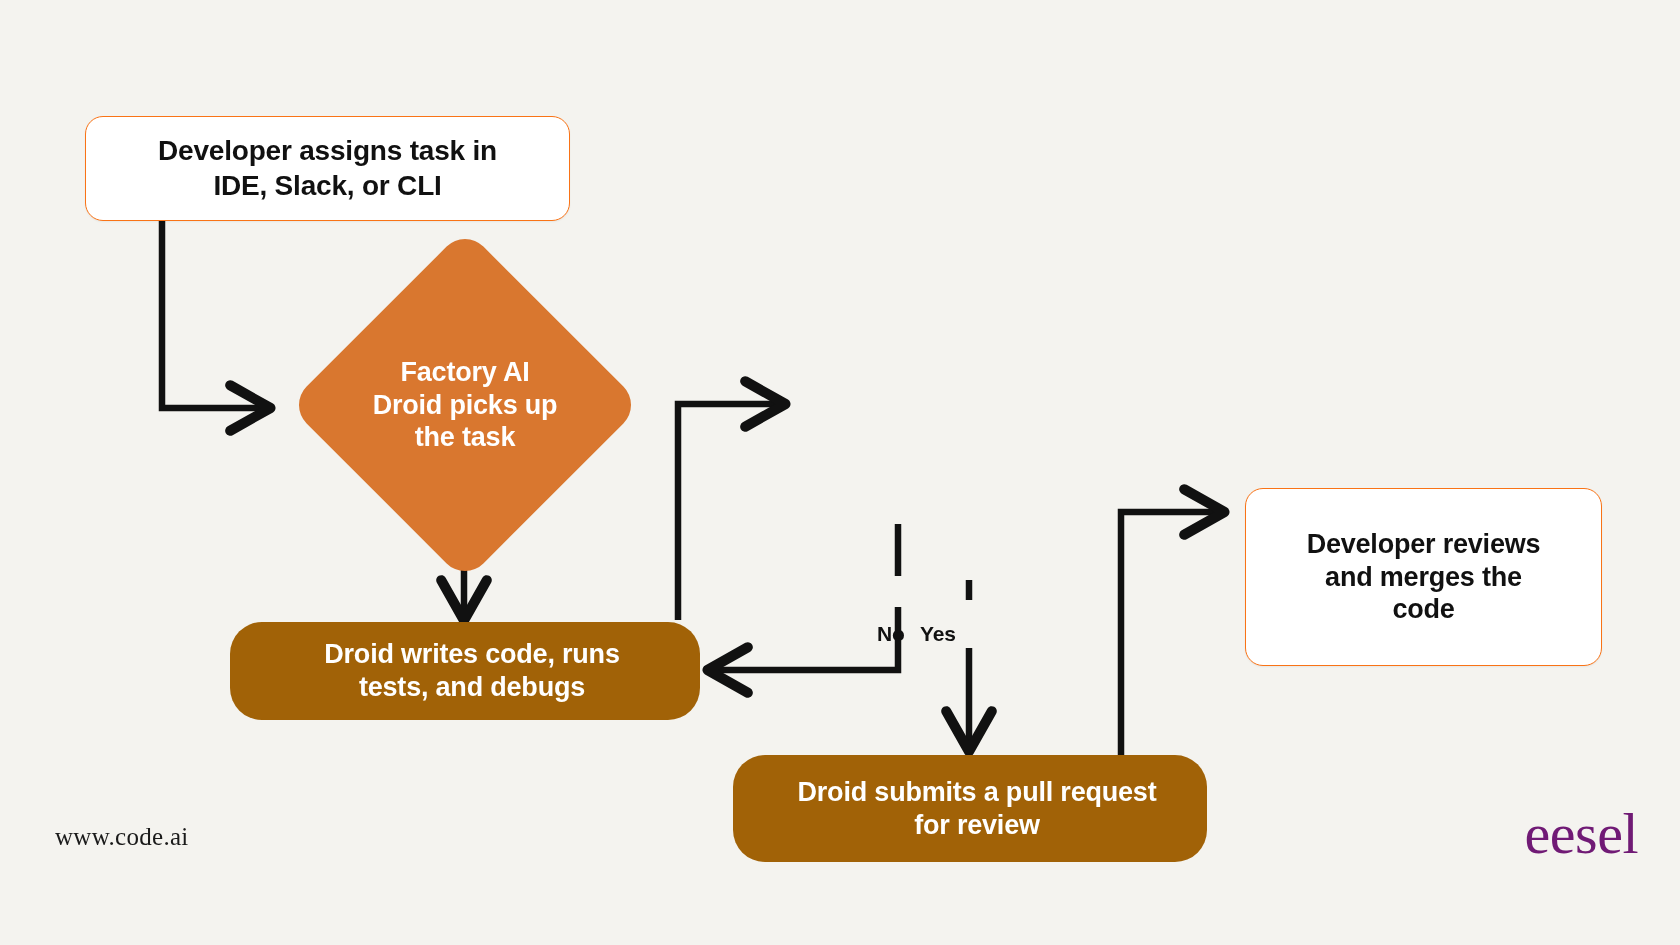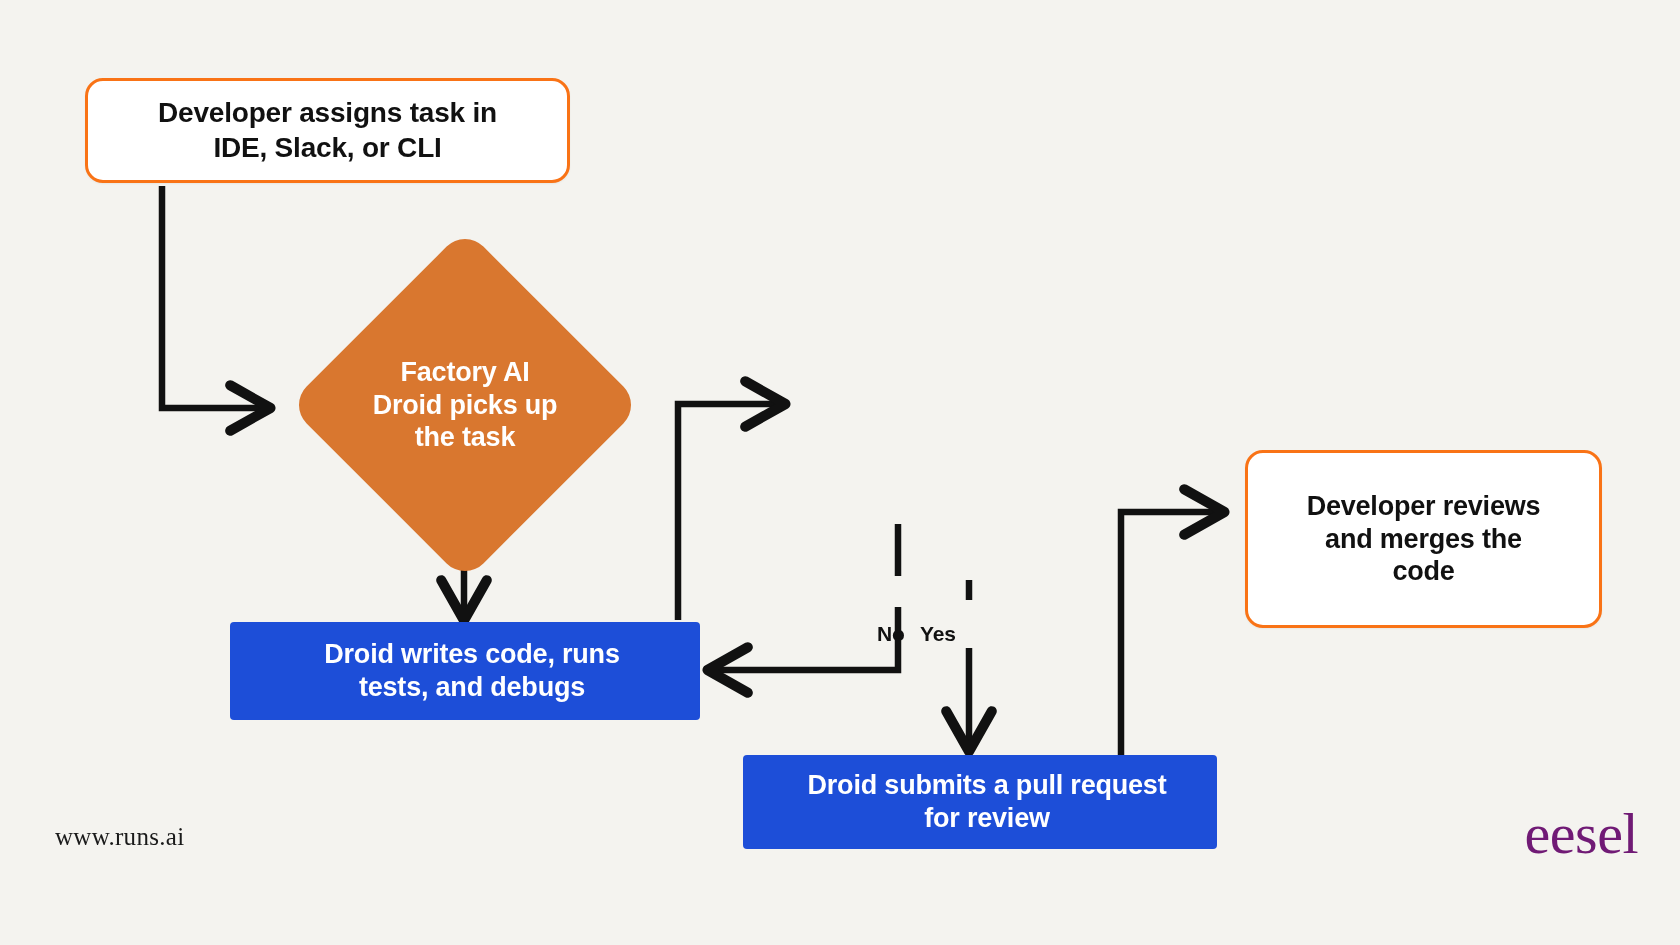--- a/index.html
+++ b/index.html
@@ -43,27 +43,28 @@
     letter-spacing: -0.2px;
     white-space: pre-line;
   }
 
   
   .rect-node {
     border-radius: 18px;
   }
   .rect-white {
     background: #ffffff;
-    border: 3px solid #f97316;
+    border: 1px solid #f97316;
     box-shadow: 0 1px 2px rgba(0,0,0,0.05);
+    margin-top: 38px;
   }
   .rect-white .node-label { color: #111111; }
   .rect-orange {
-    background: #1d4ed8;
-    border-radius: 4px;
+    background: #a16207;
+    border-radius: 32px;
     padding-left: 14px;
   }
   .rect-orange .node-label { color: #ffffff; }
 
   
   .diamond-node {
     background: transparent;
   }
   .diamond-shape {
     position: absolute;
@@ -165,28 +166,28 @@
   <div class="node rect-node rect-orange" style="left:230px; top:622px; width:470px; height:98px;">
     <div class="node-label" style="font-size:27px;">Droid writes code, runs
 tests, and debugs</div>
   </div>
 
 
   <div class="edge-label" style="left:877px; top:622px;">No</div>
 
   <div class="edge-label" style="left:920px; top:622px;">Yes</div>
 
-  <div class="node rect-node rect-orange" style="left:733px; top:755px; width:474px; height:94px;margin-left:10px;">
+  <div class="node rect-node rect-orange" style="left:733px; top:755px; width:474px; height:107px;">
     <div class="node-label" style="font-size:27px;">Droid submits a pull request
 for review</div>
   </div>
 
   <div class="node rect-node rect-white" style="left:1245px; top:450px; width:357px; height:178px;">
     <div class="node-label" style="font-size:27px;">Developer reviews
 and merges the
 code</div>
   </div>
 
-  <div class="footer-url">www.runs.ai</div>
+  <div class="footer-url">www.code.ai</div>
 
   <div class="footer-logo">eesel</div>
 
 </div>
 
 </body></html>

